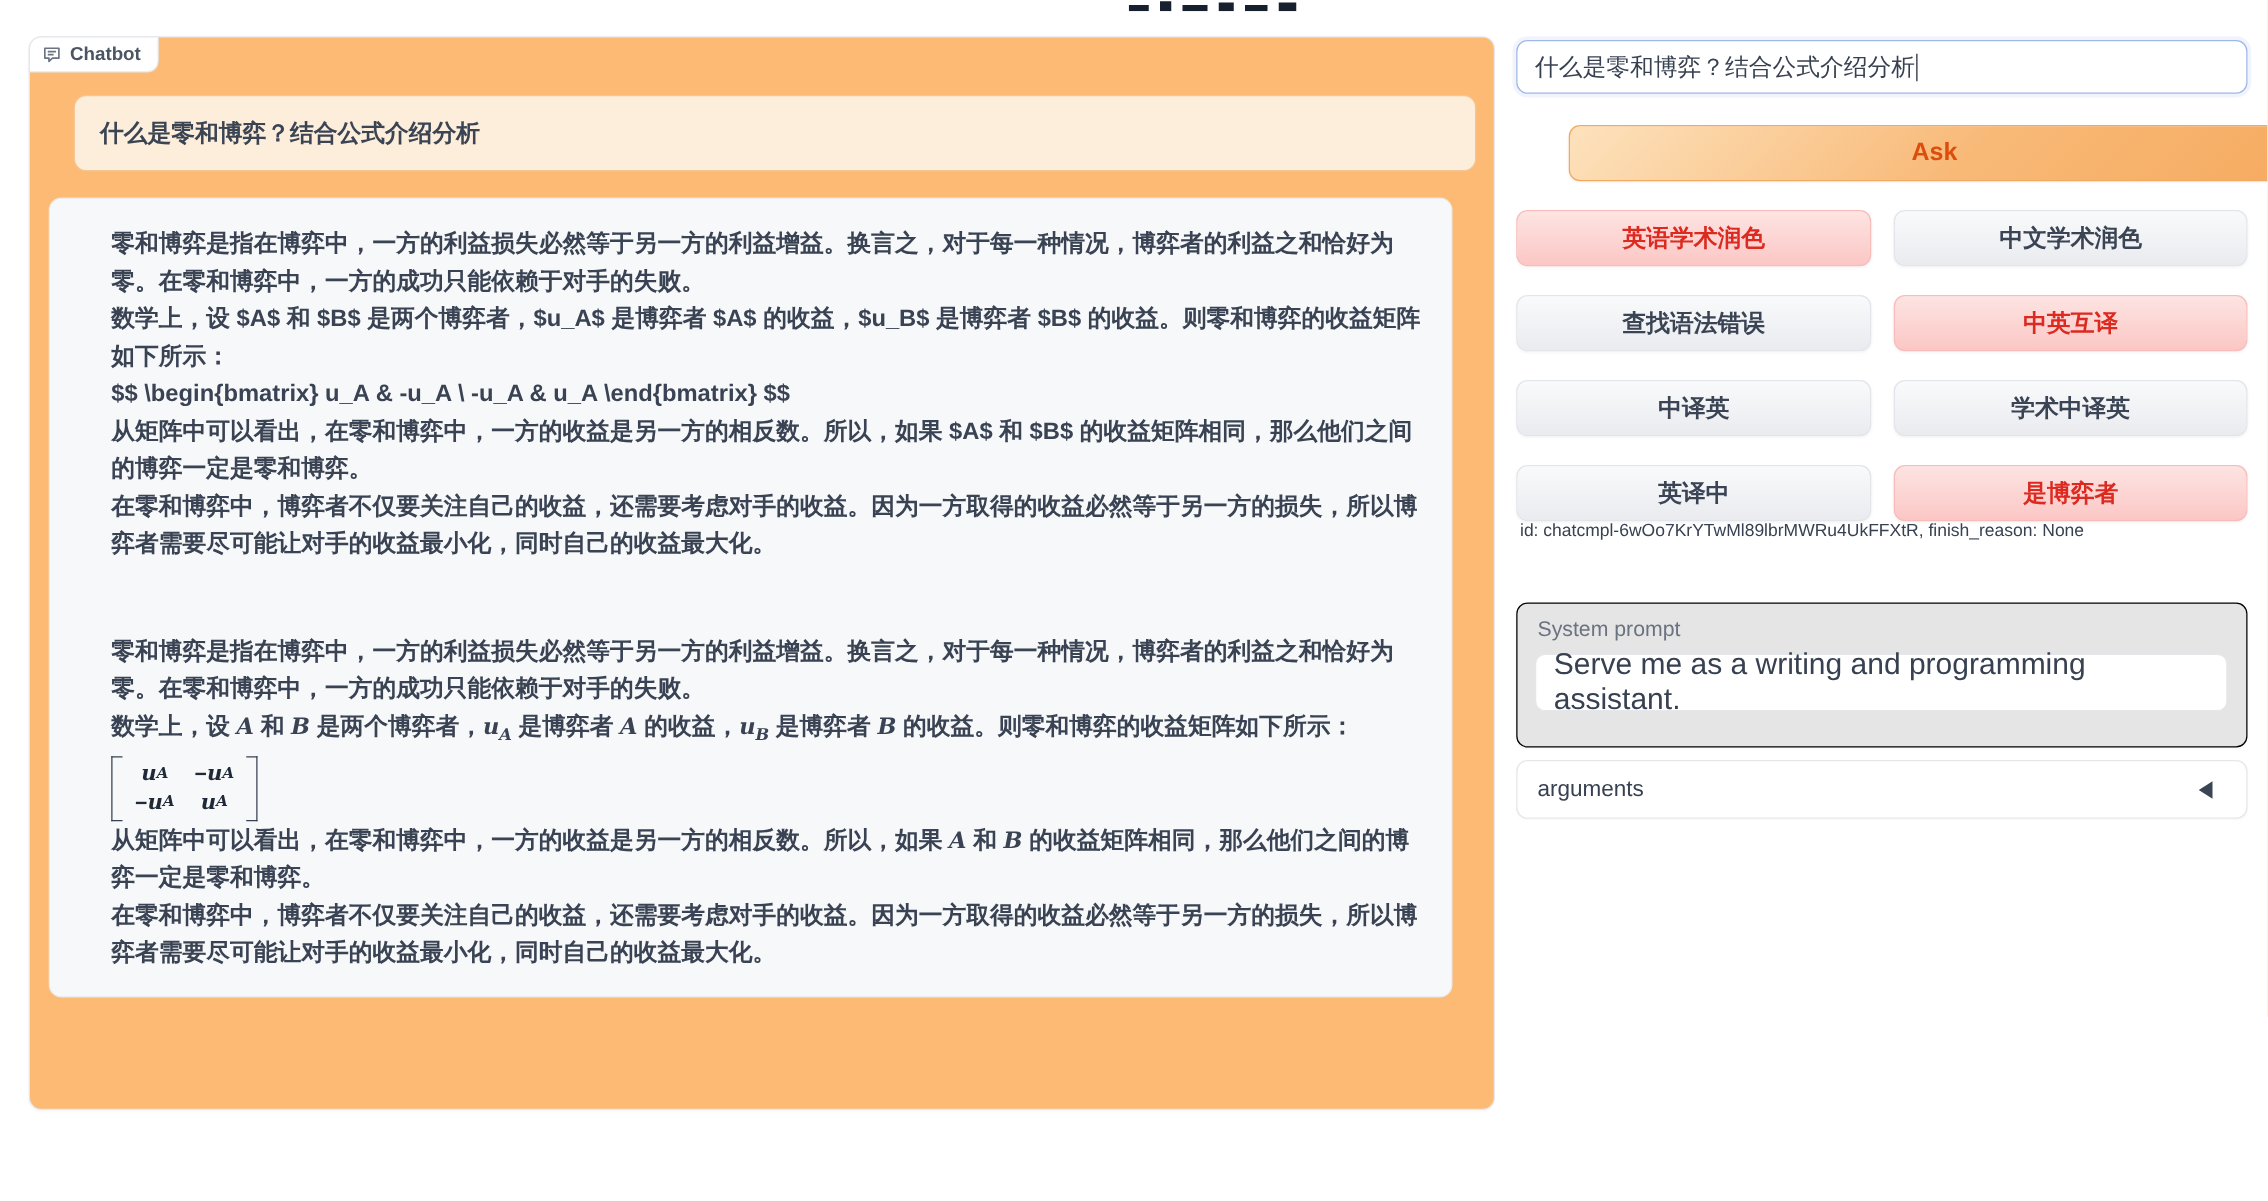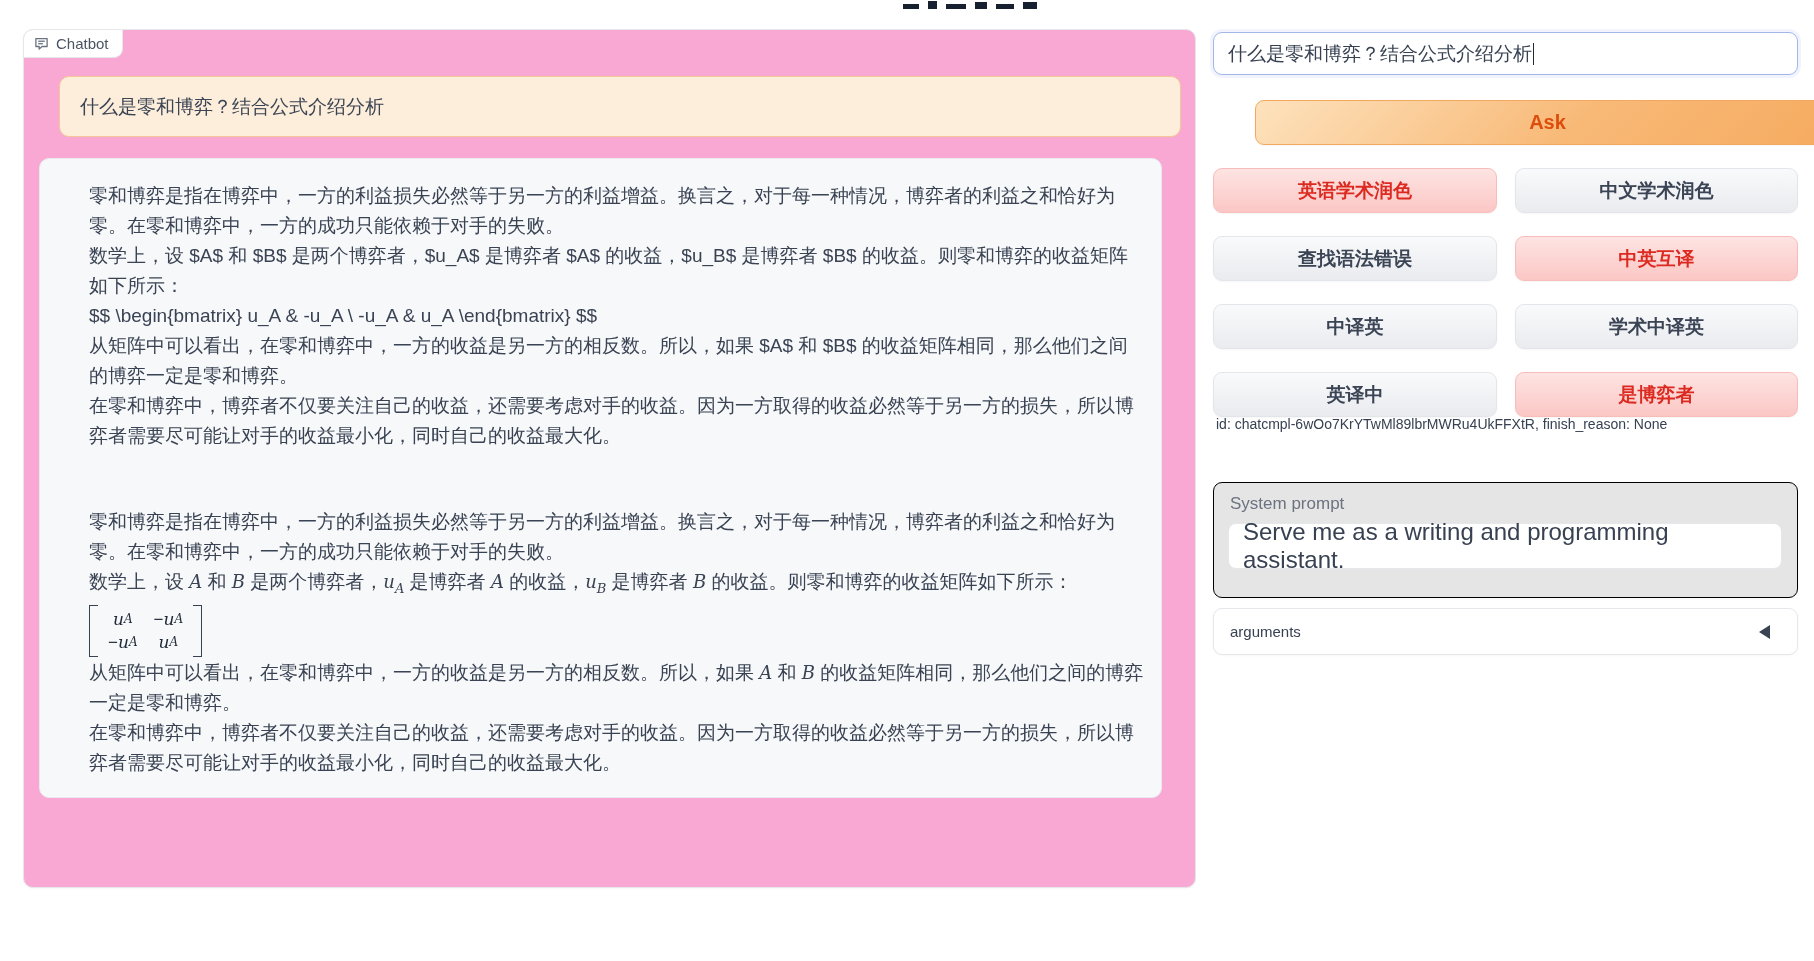--- a/index.html
+++ b/index.html
@@ -5,22 +5,22 @@
   html,body{margin:0;padding:0;background:#ffffff;}
   .stage{position:relative;width:1814px;height:961px;background:#ffffff;overflow:hidden;
          font-family:"Liberation Sans",sans-serif;color:#374151;}
 
   
   .clipped-title{position:absolute;left:903px;top:0;width:136px;height:9px;overflow:hidden;
                  display:flex;align-items:flex-end;gap:9px;}
   .clipped-title b{display:block;background:#16202e;}
 
   
-  .chat-panel{position:absolute;left:23px;top:29px;width:1171px;height:857px;background:#f9a8d4;
-              border:1px solid #e5e7eb;border-radius:10px;box-shadow:0 1px 2px rgba(0,0,0,.03);}
+  .chat-panel{position:absolute;left:23px;top:29px;width:1171px;height:857px;background:#fdba74;
+              border:1px solid #e5e7eb;border-radius:10px;box-shadow:0 1px 2px rgba(0,0,0,.03);font-weight:bold;}
   .panel-label{position:absolute;left:-1px;top:-1px;height:27px;padding:0 13px 0 10px;background:#fff;
                border:1px solid #e5e7eb;border-top-left-radius:10px;border-bottom-right-radius:9px;
                display:flex;align-items:center;gap:7px;font-size:15px;color:#4b5563;}
   .panel-label svg{display:block;}
 
   .msg{position:absolute;box-sizing:border-box;}
   .msg.user{left:35px;right:14px;top:46px;height:61px;background:#fdeedc;border:1px solid #f3c795;
             border-radius:10px;display:flex;align-items:center;padding:0 20px;font-size:19px;color:#3b4453;}
   .msg.bot{left:15px;right:33px;top:128px;height:640px;background:#f7f8f9;border:1px solid #e8eaee;
            border-radius:10px;padding:22px 16px 0 49px;font-size:19px;line-height:30px;color:#3a4354;}
@@ -62,21 +62,21 @@
 
   .sp-group{position:absolute;left:1213px;top:482px;width:585px;height:116px;box-sizing:border-box;
             background:#e5e5e5;border:1px solid #000000;border-radius:9px;box-shadow:0 1px 2px rgba(0,0,0,.03);}
   .sp-label{position:absolute;left:16px;top:11px;font-size:17px;color:#6b7280;}
   .sp-box{position:absolute;left:14px;right:15px;top:40px;height:46px;box-sizing:border-box;background:#fff;
           border:1px solid #e5e7eb;border-radius:8px;display:flex;align-items:center;padding:0 14px;
           font-size:24px;color:#374151;}
 
   .accordion{position:absolute;left:1213px;top:608px;width:585px;height:47px;box-sizing:border-box;background:#fff;
              border:1px solid #e5e7eb;border-radius:9px;display:flex;align-items:center;justify-content:space-between;
-             padding:0 27px 0 16px;font-size:15px;color:#374151;cursor:pointer;box-shadow:0 1px 2px rgba(0,0,0,.03);}
+             padding:0 27px 0 16px;font-size:18px;color:#374151;cursor:pointer;box-shadow:0 1px 2px rgba(0,0,0,.03);}
   .tri{width:0;height:0;border-top:7px solid transparent;border-bottom:7px solid transparent;
        border-right:11px solid #3b4453;}
 </style>
 </head>
 <body>
 
 <div class="stage">
 
   <div class="clipped-title">
     <b style="width:16px;height:5px"></b>

